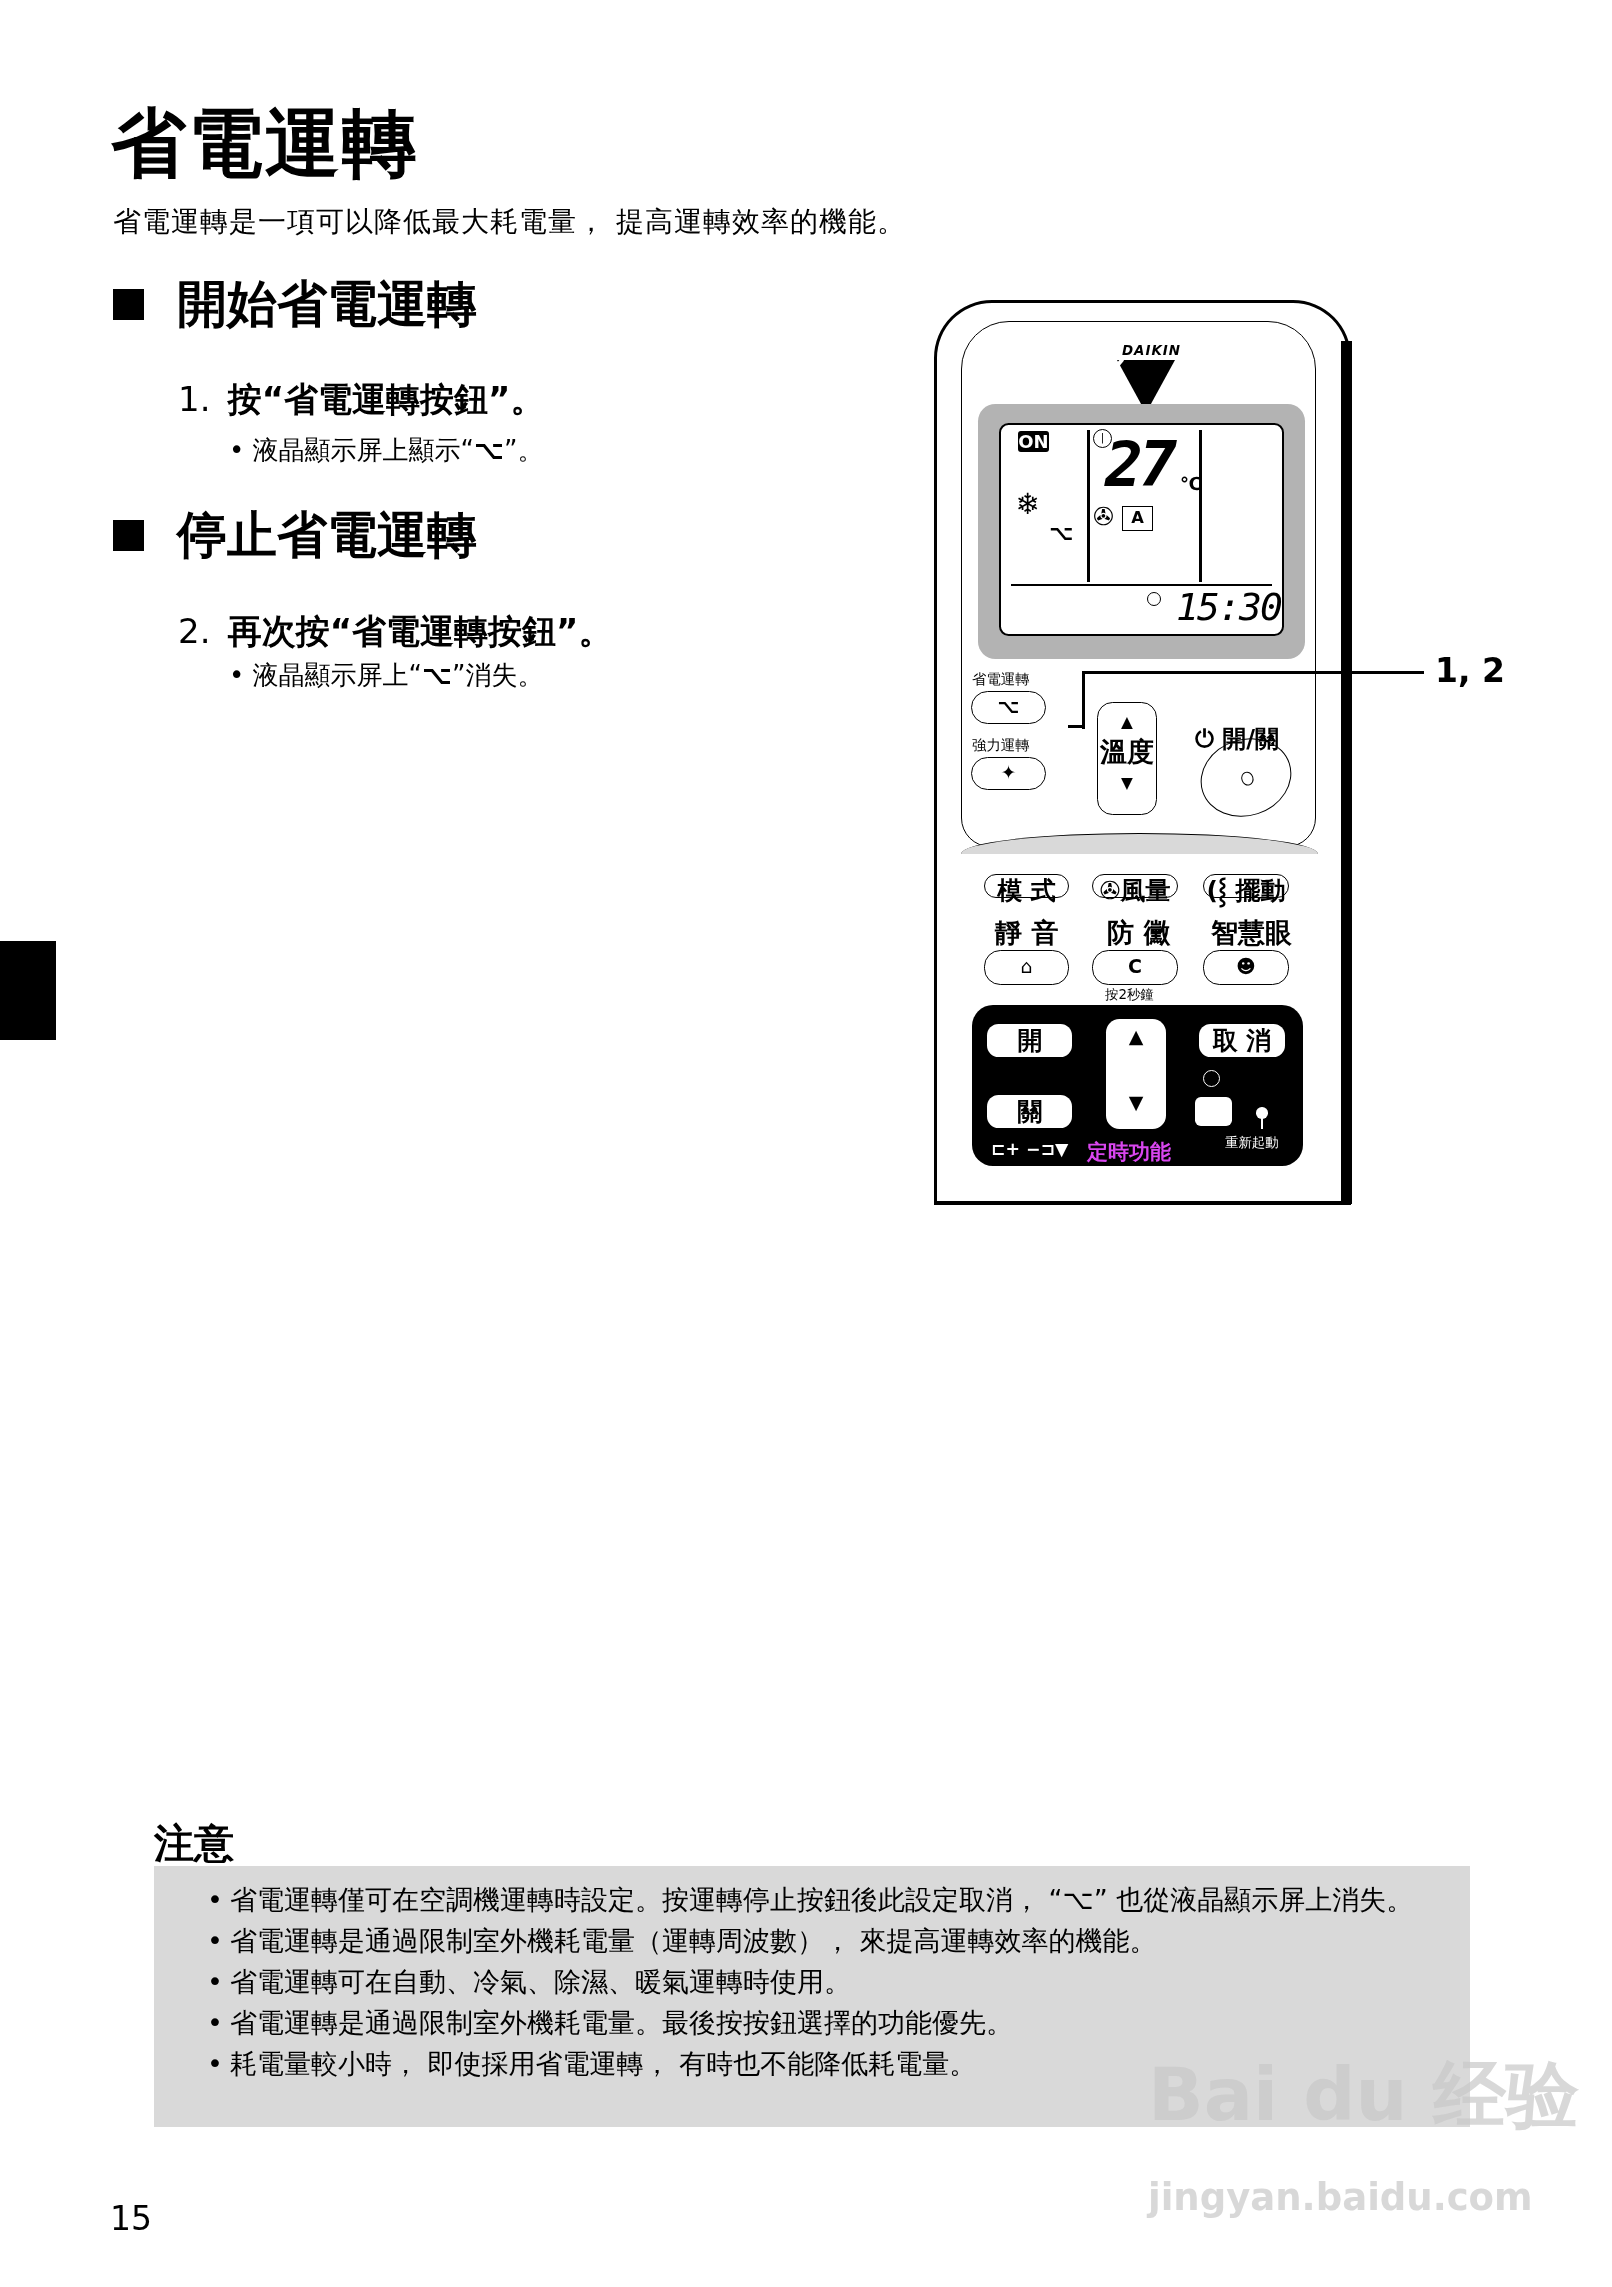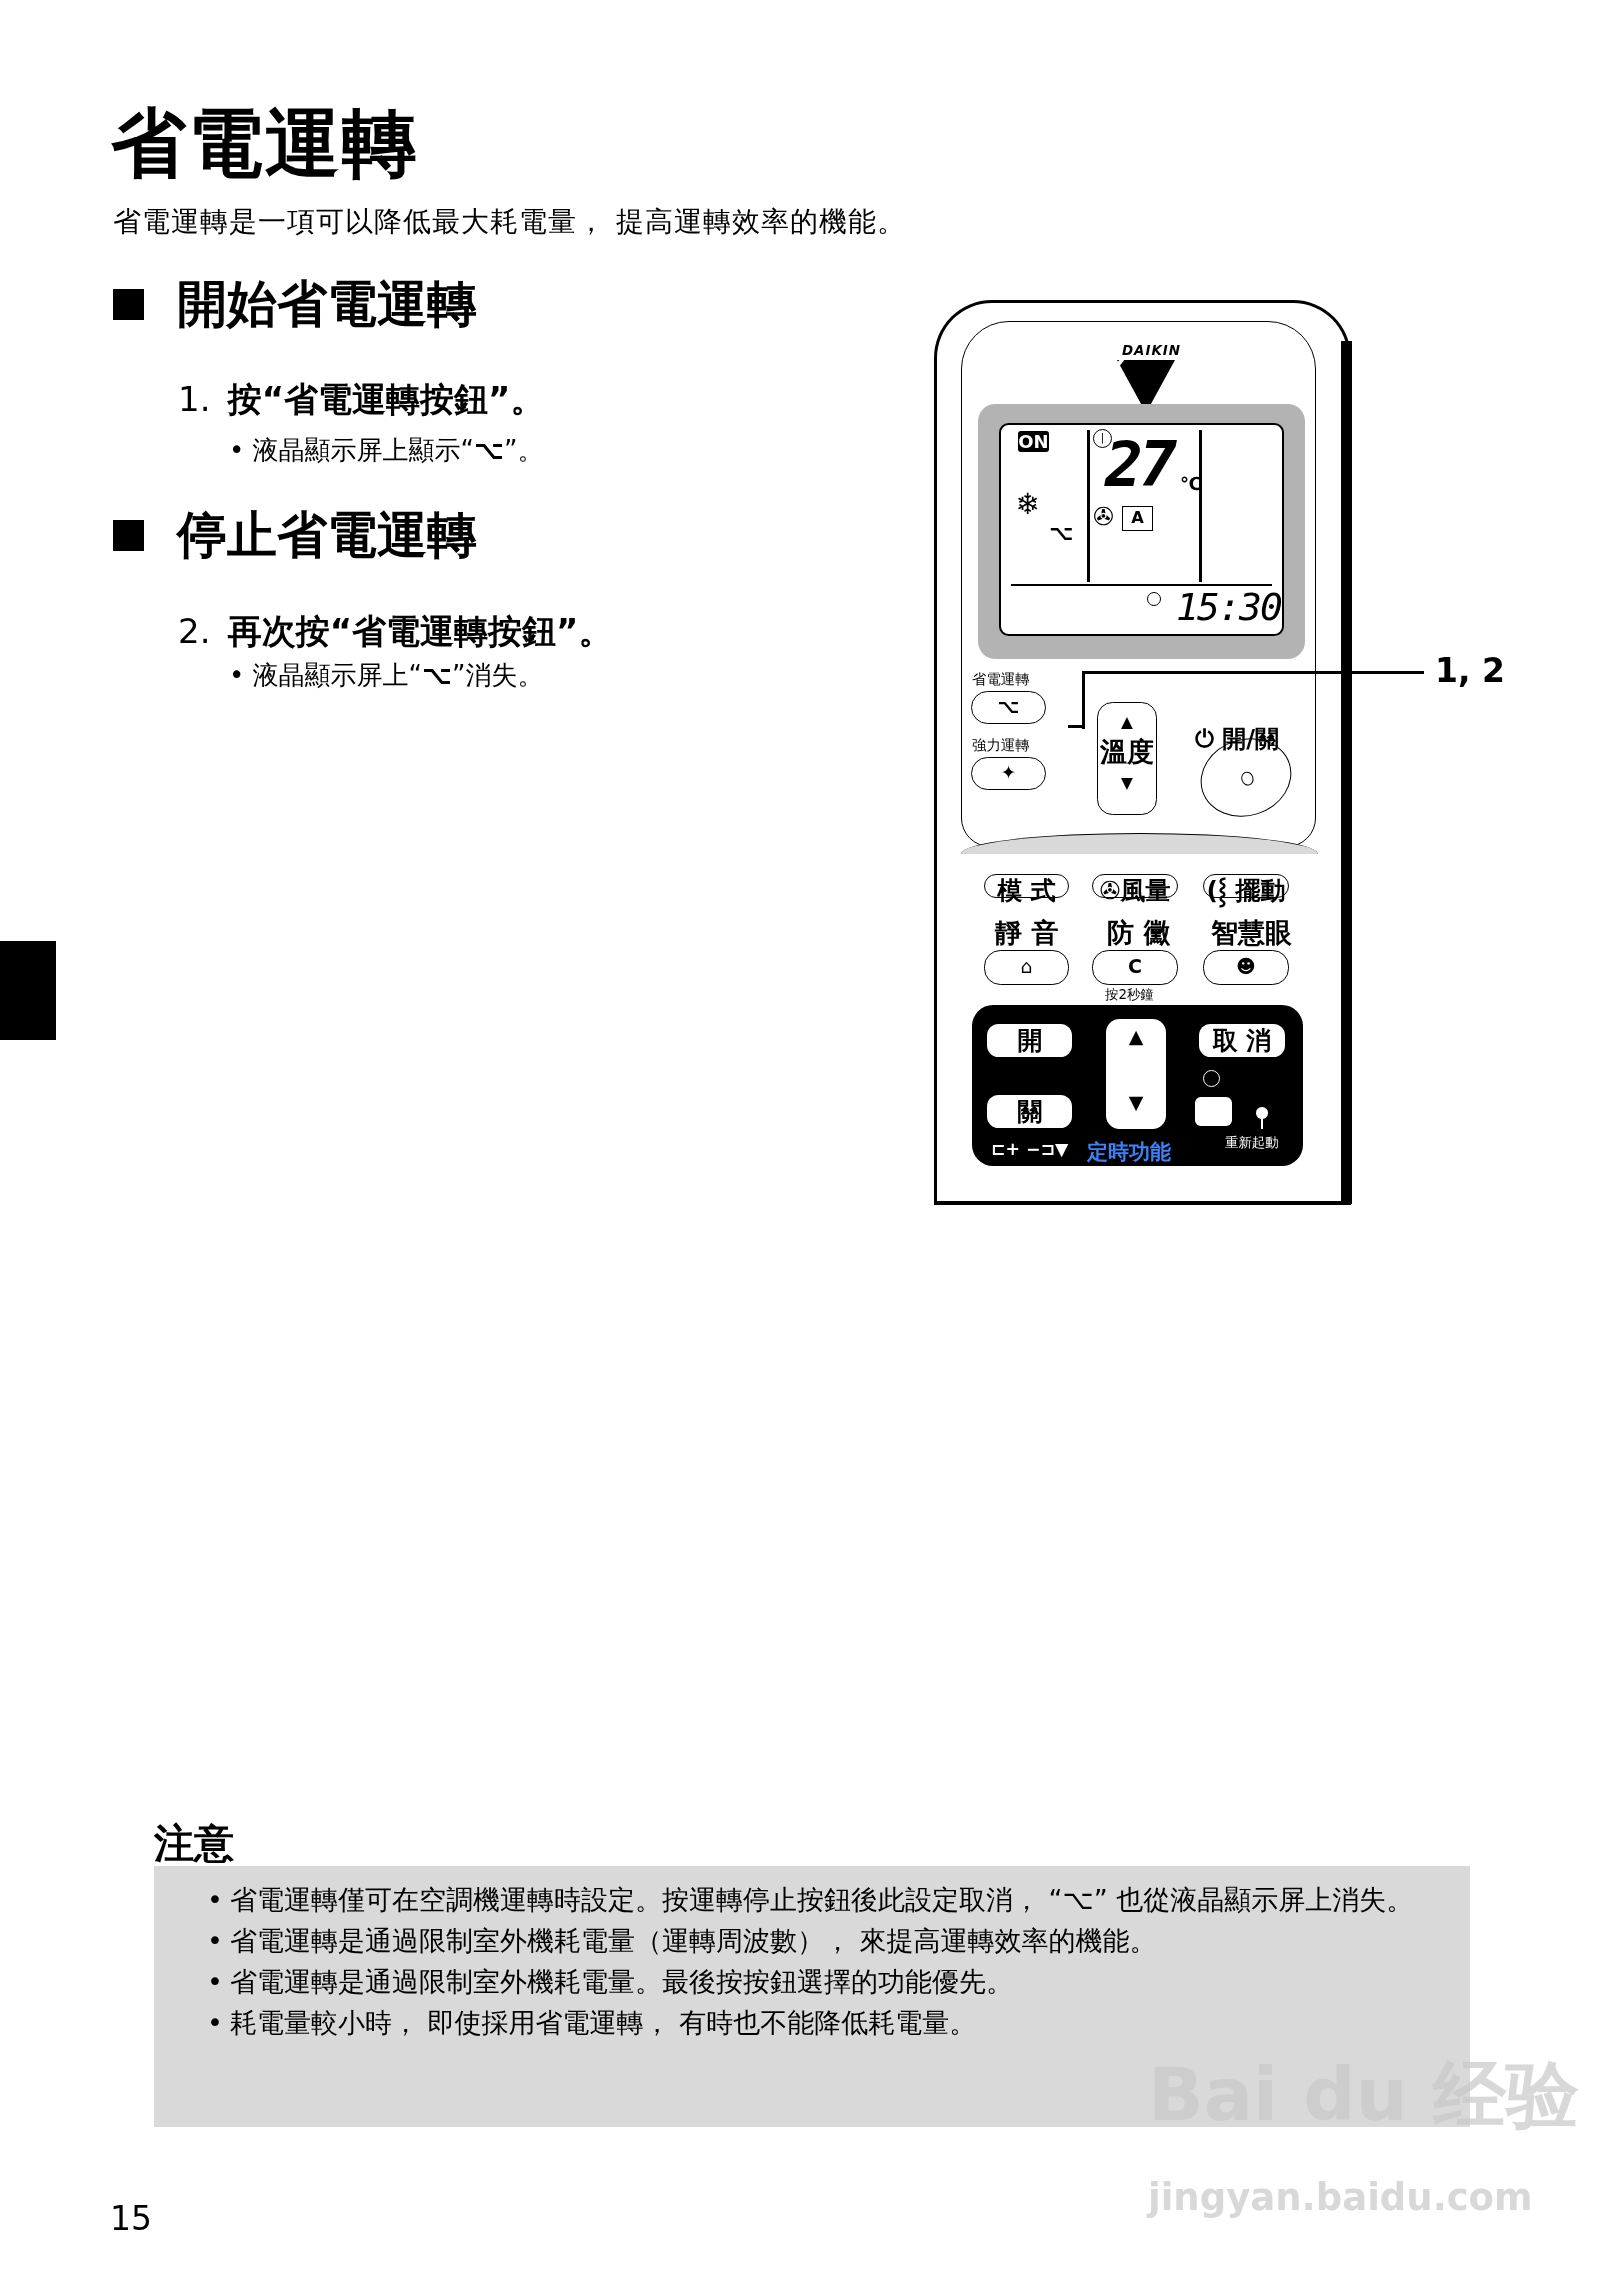--- a/index.html
+++ b/index.html
@@ -64,21 +64,21 @@
   .t-btn { position: absolute; background: #fff; border-radius: 11.5px; font-size: 25px; font-weight: bold; text-align: center; color: #000; }
   .t-updown { position: absolute; left: 134px; top: 14.4px; width: 60px; height: 110px; background: #fff; border-radius: 13.4px; text-align: center; font-size: 19px; }
   .t-updown .up { display: block; margin-top: 5.8px; }
   .t-updown .down { display: block; margin-top: 44px; }
   .t-clock { position: absolute; left: 231px; top: 65px; width: 17.3px; height: 17.3px; border: 1.9px solid #fff; border-radius: 50%; }
   .t-square { position: absolute; left: 223px; top: 92px; width: 37px; height: 29px; background: #fff; border-radius: 5.8px; }
   .t-reset-dot { position: absolute; left: 284px; top: 102px; width: 11.5px; height: 11.5px; background: #fff; border-radius: 50%; }
   .t-reset-stem { position: absolute; left: 289px; top: 111px; width: 1.9px; height: 13.4px; background: #fff; }
   .t-reset-label { position: absolute; left: 253px; top: 129px; color: #fff; font-size: 13.4px; }
   .t-battery { position: absolute; left: 19px; top: 134px; color: #fff; font-size: 17.3px; font-weight: bold; }
-  .t-caption { position: absolute; left: 115px; top: 133px; color: #3b82f6; font-size: 21px; font-weight: bold; }
+  .t-caption { position: absolute; left: 115px; top: 133px; color: #d946ef; font-size: 21px; font-weight: bold; }
 
   .callout-h { left: 1083px; top: 671px; width: 341px; height: 2.9px; background: #000; }
   .callout-v { left: 1082px; top: 671px; width: 2.9px; height: 58px; background: #000; }
   .callout-h2 { left: 1068px; top: 725px; width: 16.3px; height: 2.9px; background: #000; }
   .callout-label { left: 1435px; top: 651px; font-size: 33px; font-weight: bold; }
 
   .notes-title { left: 154px; top: 1819px; font-size: 40px; font-weight: bold; line-height: 48px; }
   .notes-box { left: 154px; top: 1866px; width: 1316px; height: 261px; background: #d9d9d9; }
   .notes-list { position: absolute; left: 53px; top: 13.4px; list-style: none; font-size: 27px; line-height: 41px; }
   .notes-list li { position: relative; padding-left: 23px; white-space: normal; width: 1239px; }
@@ -193,20 +193,21 @@
 <div class="abs callout-h"></div>
 <div class="abs callout-v"></div>
 <div class="abs callout-h2"></div>
 <div class="abs callout-label">1, 2</div>
 
 <div class="abs notes-title">注意</div>
 <div class="abs notes-box">
   <ul class="notes-list">
     <li>省電運轉僅可在空調機運轉時設定。按運轉停止按鈕後此設定取消， “⌥” 也從液晶顯示屏上消失。</li>
     <li>省電運轉是通過限制室外機耗電量（運轉周波數）， 來提高運轉效率的機能。</li>
+    <li>省電運轉可在自動、冷氣、除濕、暖氣運轉時使用。</li>
     <li>省電運轉是通過限制室外機耗電量。最後按按鈕選擇的功能優先。</li>
     <li>耗電量較小時， 即使採用省電運轉， 有時也不能降低耗電量。</li>
   </ul>
 </div>
 
 <div class="abs page-number">15</div>
 
 <div class="abs watermark">Bai du 经验</div>
 <div class="abs watermark-url">jingyan.baidu.com</div>
 

